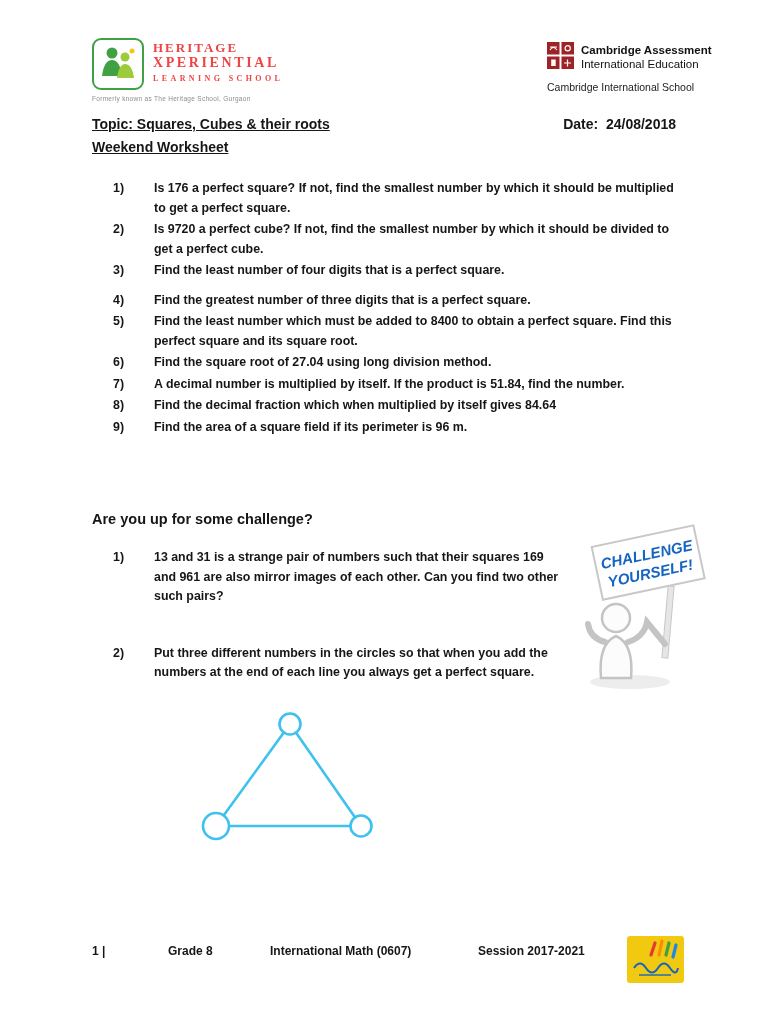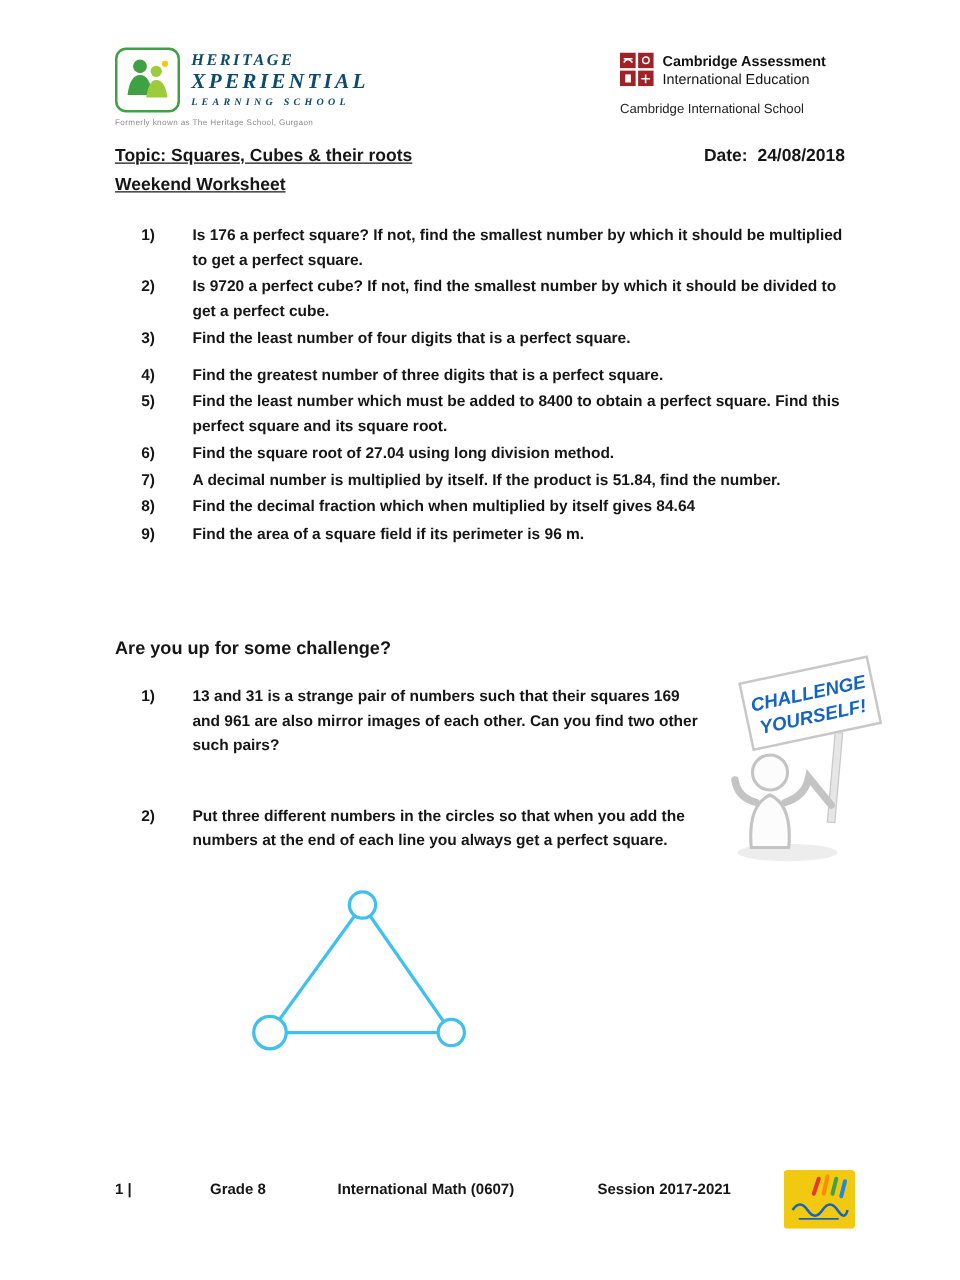--- a/index.html
+++ b/index.html
@@ -4,28 +4,28 @@
 <style>
   * { margin:0; padding:0; box-sizing:border-box; }
   html,body { background:#ffffff; }
   body { font-family:"Liberation Sans", sans-serif; color:#161616; }
   .page { position:relative; width:768px; height:1024px; background:#ffffff; overflow:hidden; margin:0 auto; }
 
   
   .heritage { position:absolute; left:92px; top:38px; }
   .heritage-row { display:flex; gap:9px; align-items:flex-start; }
   .heritage-box { width:52px; height:52px; border:2px solid #3fa144; border-radius:9px; background:#fff; display:flex; align-items:center; justify-content:center; }
-  .heritage-text { font-family:"Liberation Serif", serif; color:#0c4a6e; line-height:1.18; padding-top:2px;font-style:italic; }
+  .heritage-text { font-family:"Liberation Serif", serif; color:#ef4444; line-height:1.18; padding-top:2px; }
   .heritage-l1 { font-size:13px; font-weight:bold; letter-spacing:2px; }
-  .heritage-l2 { font-size:17px; font-weight:bold; letter-spacing:2.6px; }
+  .heritage-l2 { font-size:14px; font-weight:bold; letter-spacing:2.6px; }
   .heritage-l3 { font-size:8px; font-weight:bold; letter-spacing:3.4px; margin-top:2px; }
   .heritage-tagline { font-size:6.5px; color:#8d8d8d; margin-top:5px; letter-spacing:.3px; }
 
   
-  .cambridge { position:absolute; left:496px; top:42px; }
+  .cambridge { position:absolute; left:547px; top:42px; }
   .cambridge-row { display:flex; gap:7px; align-items:flex-start; }
   .cambridge-text { line-height:1.25; padding-top:1px; }
   .cambridge-l1 { font-size:11.5px; font-weight:bold; color:#111; }
   .cambridge-l2 { font-size:11.5px; color:#111; }
   .cambridge-l3 { font-size:10.5px; color:#222; margin-top:9px; }
 
   
   .title-block { position:absolute; left:92px; top:116px; width:584px; }
   .topic-row { display:flex; justify-content:space-between; align-items:baseline;text-align:right; }
   .topic { font-size:14px; font-weight:bold; text-decoration:underline; }

